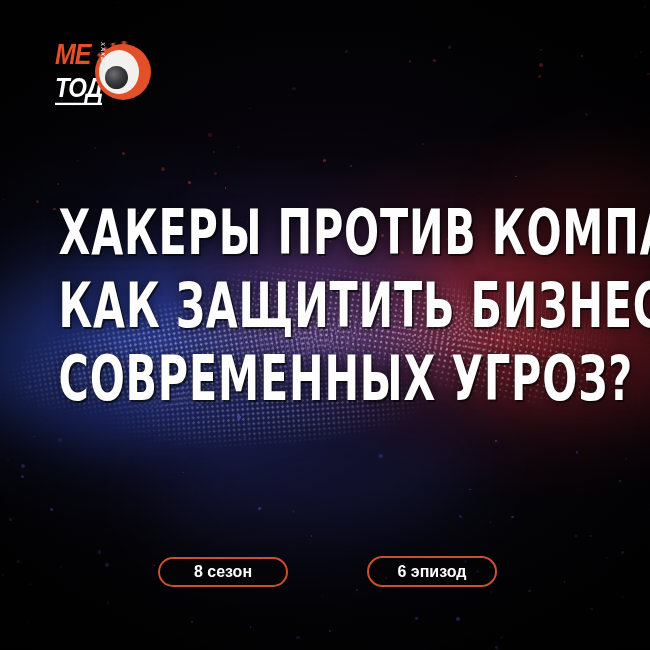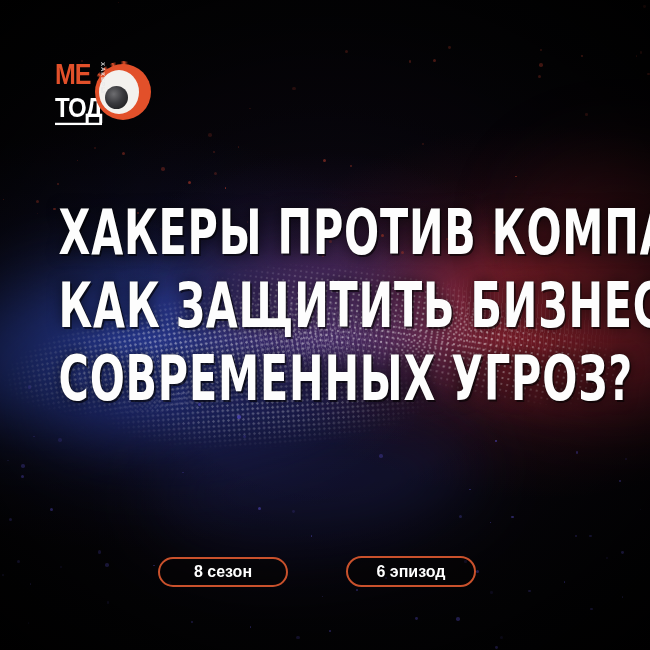--- a/index.html
+++ b/index.html
@@ -112,22 +112,22 @@
   }
 
   
   .vignette {
     background: radial-gradient(ellipse 78% 70% at 50% 50%, rgba(0,0,0,0) 35%, rgba(0,0,0,0.55) 78%, rgba(0,0,0,0.92) 100%);
   }
 
   
   .logo {
     position: absolute;
-    left: 55px; top: 60px;
-    width: 95px; height: 66px;
+    left: 55px; top: 40px;
+    width: 95px; height: 66px; font-style: italic;
   }
   .logo-word { position: absolute; left: 0; top: 0; width: 48px; }
   .logo-me, .logo-tod {
     font-family: "Liberation Sans", sans-serif;
     font-weight: 700;
     letter-spacing: -1px;
     line-height: 1;
     font-size: 25px;
   }
   .logo-me { color: #e2502a; transform: scaleY(1.15); transform-origin: left top; }
@@ -211,21 +211,21 @@
     width: 204px; height: 36px;
     font-size: 19px;
     letter-spacing: .2px;
   }
   .pill-season {
     left: 158px; top: 557px;
     width: 130px; height: 30px;
     font-size: 16px;
   }
   .pill-episode {
-    left: 346px; top: 556px;
+    left: 367px; top: 556px;
     width: 130px; height: 31px;
     font-size: 16px;
   }
 
   
   .headline {
     position: absolute;
     left: 0; right: 0;
     top: 206px;
     text-align: center;

